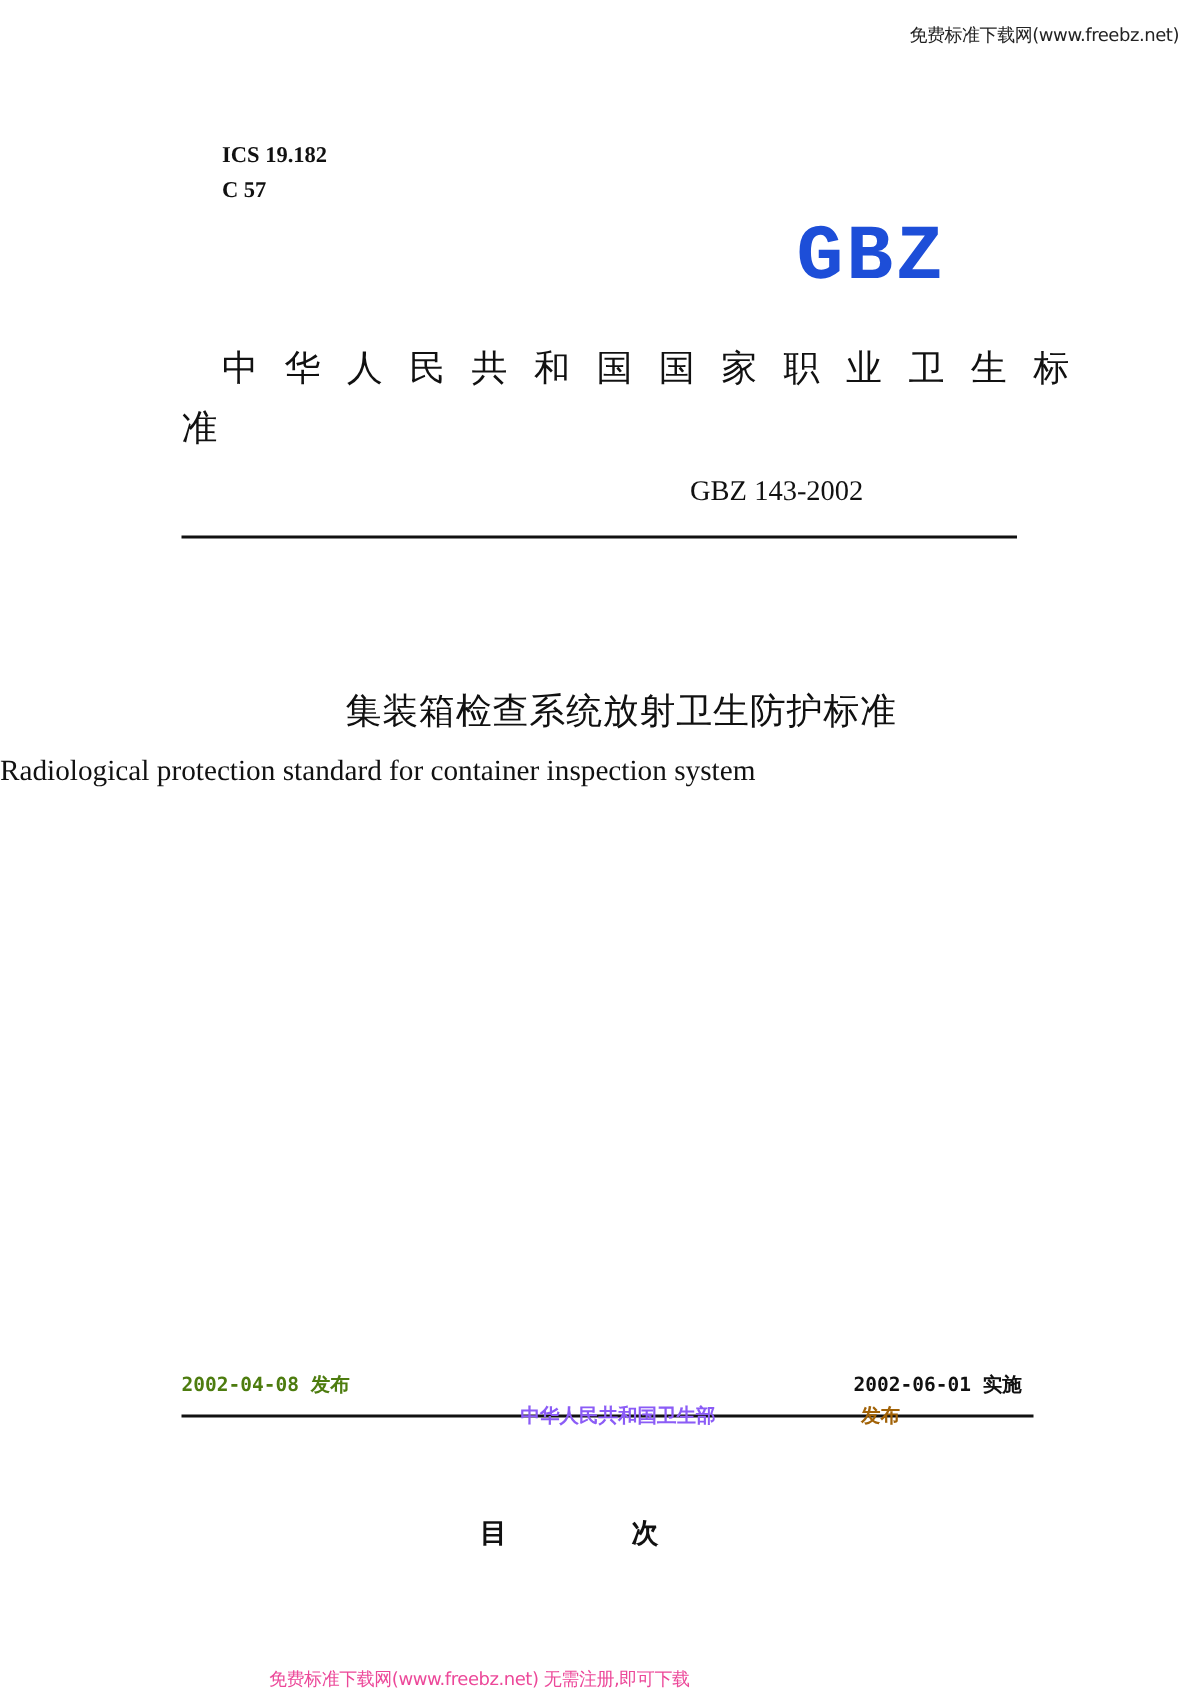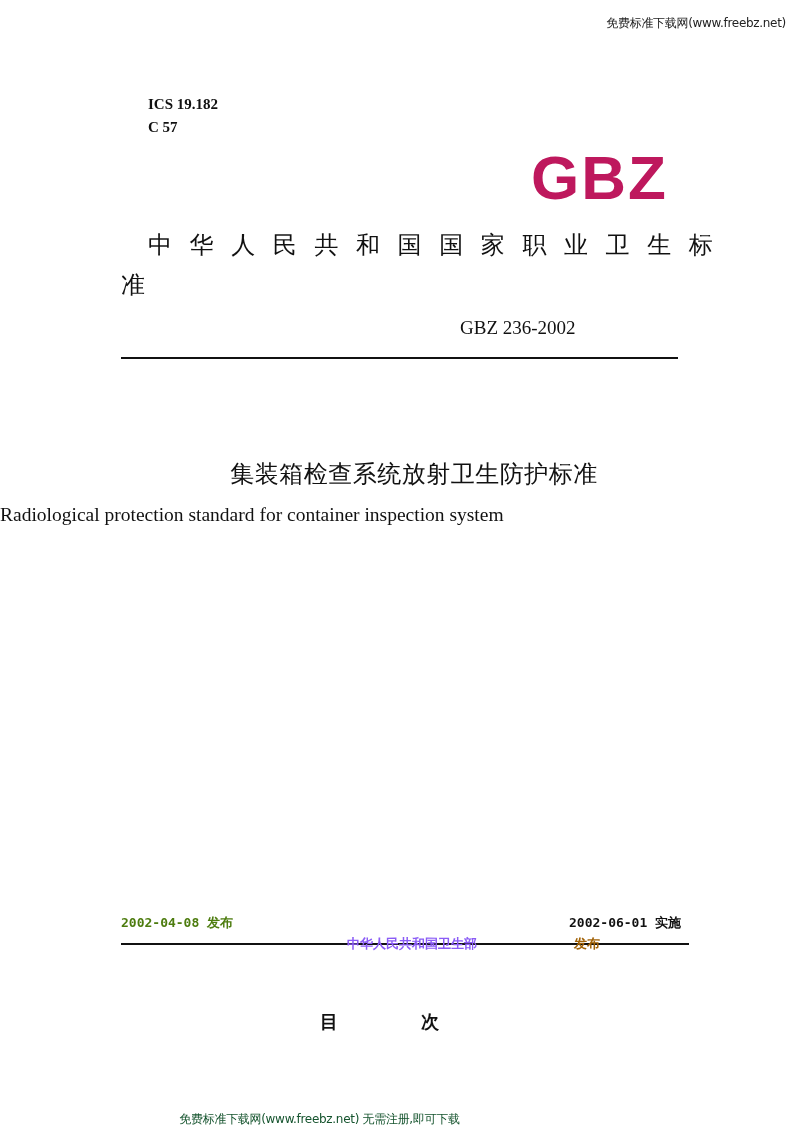--- a/index.html
+++ b/index.html
@@ -32,25 +32,25 @@
       font-weight: bold;
       font-size: 15px;
       color: #111;
     }
     .ics { top: 96px; }
     .ccode { top: 119px; }
 
     .gbz-logo {
       top: 142px;
       left: 531px;
-      font-family: Liberation Sans, sans-serif;
+      font-family: Liberation Mono, monospace;
       font-weight: bold;
-      font-size: 62px;
+      font-size: 52px;
       letter-spacing: 2px;
-      color: #be185d;
+      color: #1d4ed8;
     }
 
     .title-line1 {
       top: 229px;
       left: 148px;
       font-size: 24px;
       letter-spacing: 17.6px;
       font-family: "DejaVu Sans", sans-serif;
       color: #111;
     }
@@ -149,39 +149,39 @@
     }
     .toc-heading-1 { left: 320px; }
     .toc-heading-2 { left: 421px; }
 
     .watermark-bottom {
       top: 1111px;
       left: 0;
       width: 639px;
       text-align: center;
       font-size: 12px;
-      color: #14532d;
+      color: #ec4899;
       font-family: "DejaVu Sans", sans-serif;
       letter-spacing: -0.3px;
     }
   </style>
 </head>
 <body>
 
 <div class="abs watermark-top">免费标准下载网(www.freebz.net)</div>
 
 <div class="abs ics">ICS 19.182</div>
 <div class="abs ccode">C 57</div>
 
 <div class="abs gbz-logo">GBZ</div>
 
 <div class="abs title-line1">中华人民共和国国家职业卫生标</div>
 <div class="abs title-line2">准</div>
 
-<div class="abs std-number">GBZ 236-2002</div>
+<div class="abs std-number">GBZ 143-2002</div>
 
 <div class="abs rule-top"></div>
 
 <div class="abs cn-title">集装箱检查系统放射卫生防护标准</div>
 <div class="abs en-title">Radiological protection standard for container inspection system</div>
 
 <div class="abs issue-date">2002-04-08 发布</div>
 <div class="abs impl-date">2002-06-01 实施</div>
 
 <div class="abs rule-bottom"></div>

